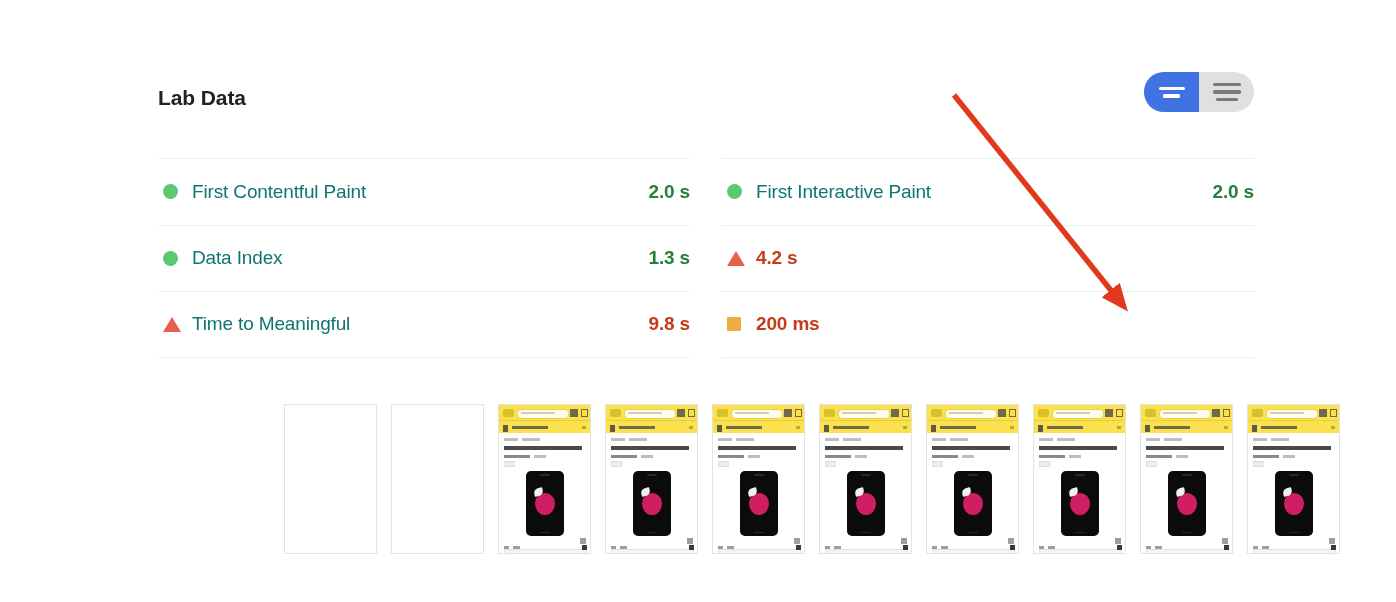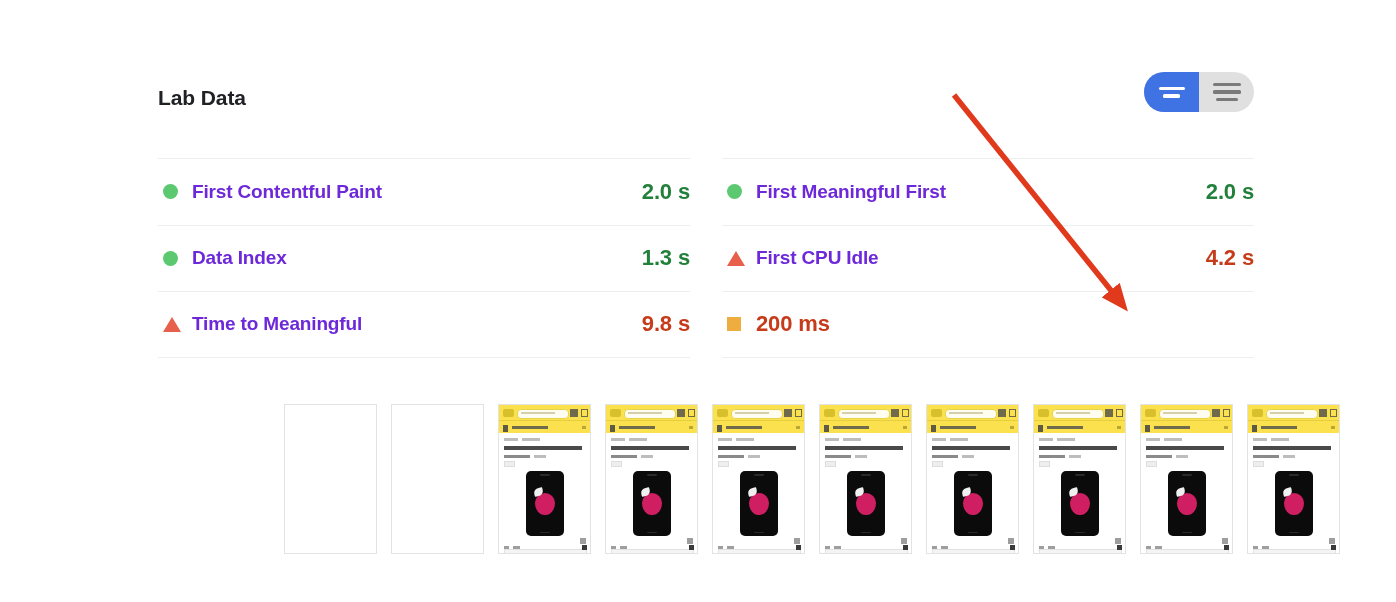--- a/index.html
+++ b/index.html
@@ -129,27 +129,27 @@
   }
   .ico-square {
     width: 14px; height: 14px;
     background: #f0ad3f;
     display: block;
   }
 
   .metric-label {
     flex: 1 1 auto;
     font-size: 19px;
-    font-weight: bold;
-    color: #6d28d9;
+    font-weight: normal;
+    color: #0f766e;
     letter-spacing: -0.15px;
   }
   .metric-value {
     flex: 0 0 auto;
-    font-size: 22px;
+    font-size: 19px;
     font-weight: bold;
     text-align: center;
     letter-spacing: -0.15px;
   }
   .v-good { color: #22803a; }
   .v-bad  { color: #c63b19; }
 
   
   #filmstrip {
     position: absolute;
@@ -336,29 +336,28 @@
         </div>
 
       </div>
 
       <div class="metric-col">
 
         <div class="metric-row">
           <span class="metric-icon">
             <span class="ico-circle"></span>
           </span>
-          <span class="metric-label">First Meaningful First</span>
+          <span class="metric-label">First Interactive Paint</span>
           <span class="metric-value v-good">2.0 s</span>
         </div>
 
         <div class="metric-row">
           <span class="metric-icon">
             <span class="ico-triangle"></span>
           </span>
-          <span class="metric-label">First CPU Idle</span>
           <span class="metric-value v-bad">4.2 s</span>
         </div>
 
         <div class="metric-row">
           <span class="metric-icon">
             <span class="ico-square"></span>
           </span>
           <span class="metric-value v-bad">200 ms</span>
         </div>
 

